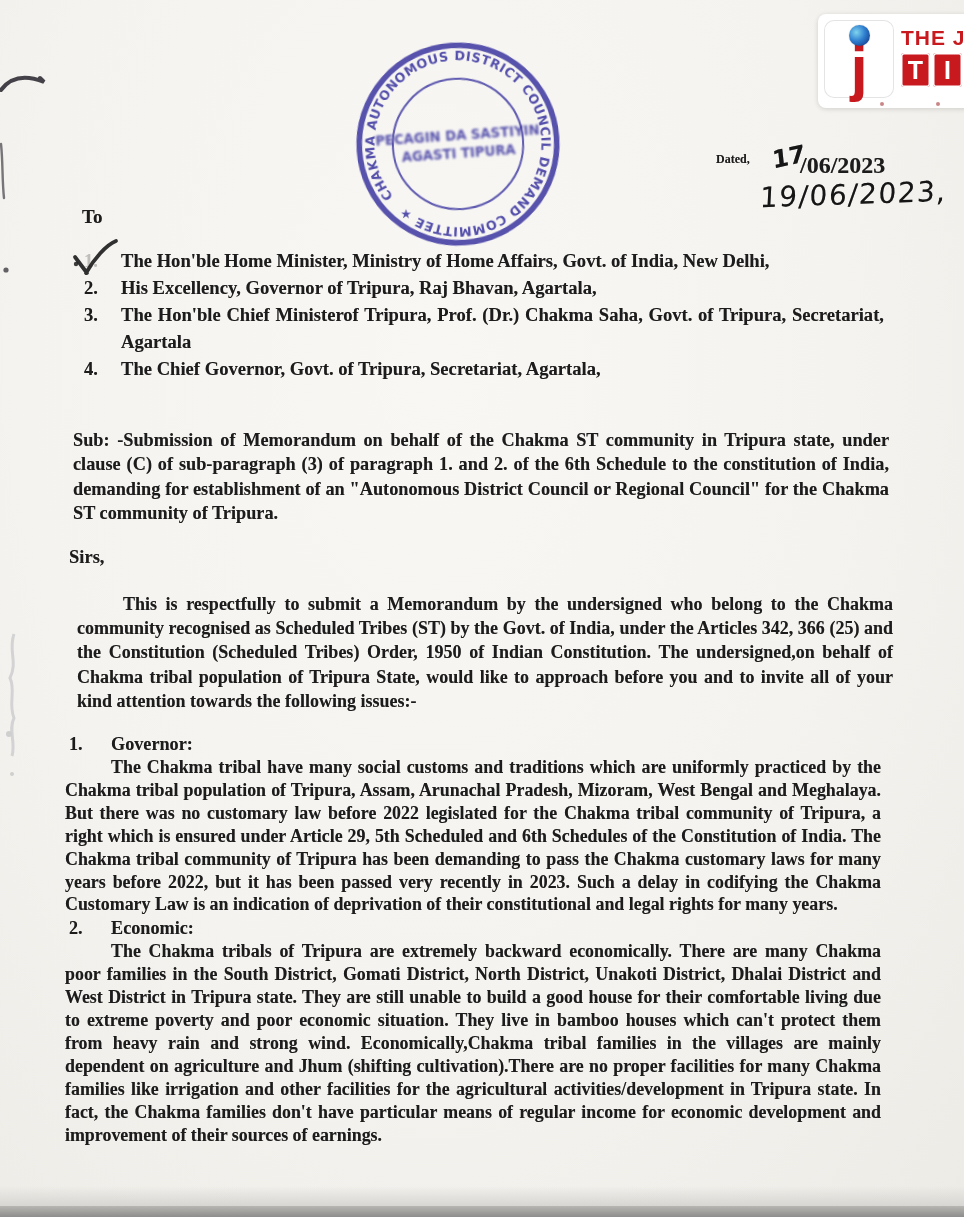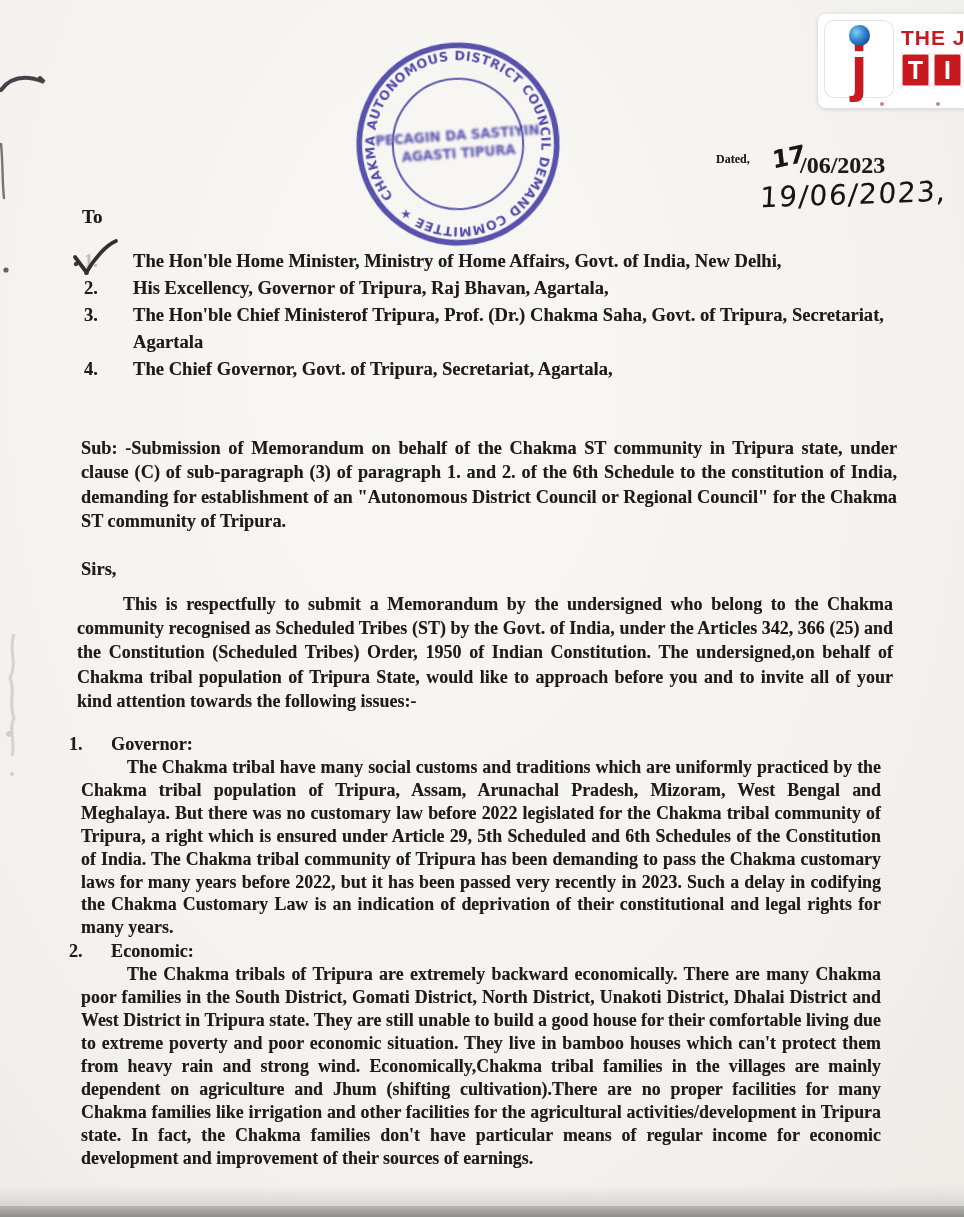--- a/index.html
+++ b/index.html
@@ -41,32 +41,32 @@
   .typed-date{position:absolute;left:800px;top:152px;font-size:24px;font-weight:700;}
   .hand-date2{position:absolute;left:760px;top:178px;font-size:28px;letter-spacing:1.5px;
         transform:rotate(-2deg) skewX(-5deg);}
 
   
   .to-label{position:absolute;left:82px;top:206px;font-size:19px;font-weight:700;}
   .addr{position:absolute;left:84px;top:247px;width:800px;}
   .addr-item{display:flex;font-size:18.6px;line-height:27px;font-weight:700;position:relative;}
   .addr-num{width:37px;flex:none;}
   .addr-num.faded{opacity:.25;}
-  .addr-text{flex:1;text-align:justify;margin-left:12px;}
+  .addr-text{flex:1;text-align:justify;}
   .check-mark{position:absolute;left:-14px;top:-10px;}
 
-  .subject{position:absolute;left:65px;top:420px;width:816px;margin:16px;
+  .subject{position:absolute;left:65px;top:420px;width:816px;margin:8px;
         font-size:18.3px;line-height:24.4px;font-weight:700;text-align:justify;}
-  .salutation{position:absolute;left:65px;top:543px;margin:16px;font-size:18.5px;font-weight:700;}
+  .salutation{position:absolute;left:65px;top:543px;margin:4px;font-size:18.5px;font-weight:700;}
   .intro{position:absolute;left:65px;top:580px;width:816px;margin:12px;
         font-size:18px;line-height:24.2px;font-weight:700;text-align:justify;text-indent:46px;}
   .sections{position:absolute;left:65px;top:733px;width:816px;}
   .sec-head{display:flex;font-size:18.2px;line-height:23px;font-weight:700;padding-left:4px;}
   .sec-num{width:42px;flex:none;}
-  .sec-body{margin:0 0 1px 16px;font-size:17.9px;line-height:22.9px;font-weight:700;
+  .sec-body{margin:0 0 1px 0;font-size:17.9px;line-height:22.9px;font-weight:700;
         text-align:justify;text-indent:46px;}
 
   
   .margin-marks{position:absolute;left:0;top:52px;}
   .bleed-marks{position:absolute;left:0;top:630px;opacity:.2;filter:blur(.6px);}
   .bottom-fade{position:absolute;left:0;right:0;bottom:11px;height:20px;
         background:linear-gradient(180deg, rgba(210,208,204,0) 0%, #d8d6d2 100%);}
   .bottom-edge{position:absolute;left:0;right:0;bottom:0;height:11px;
         background:linear-gradient(180deg,#b7b6b3,#8d8d8b);}
 </style>

